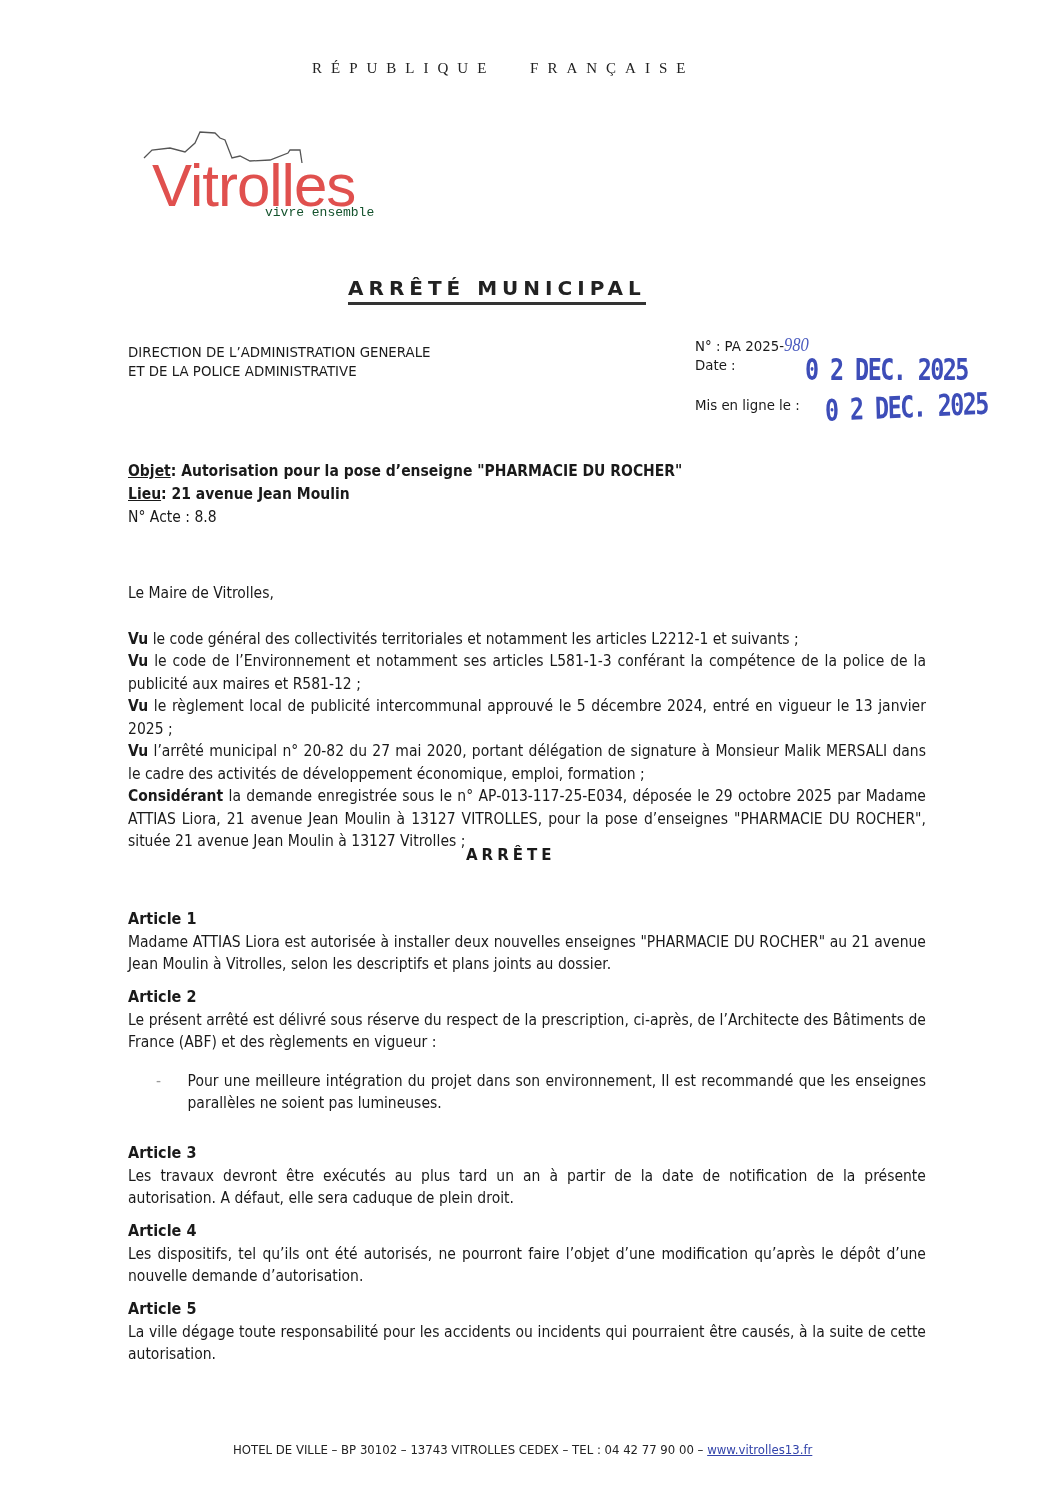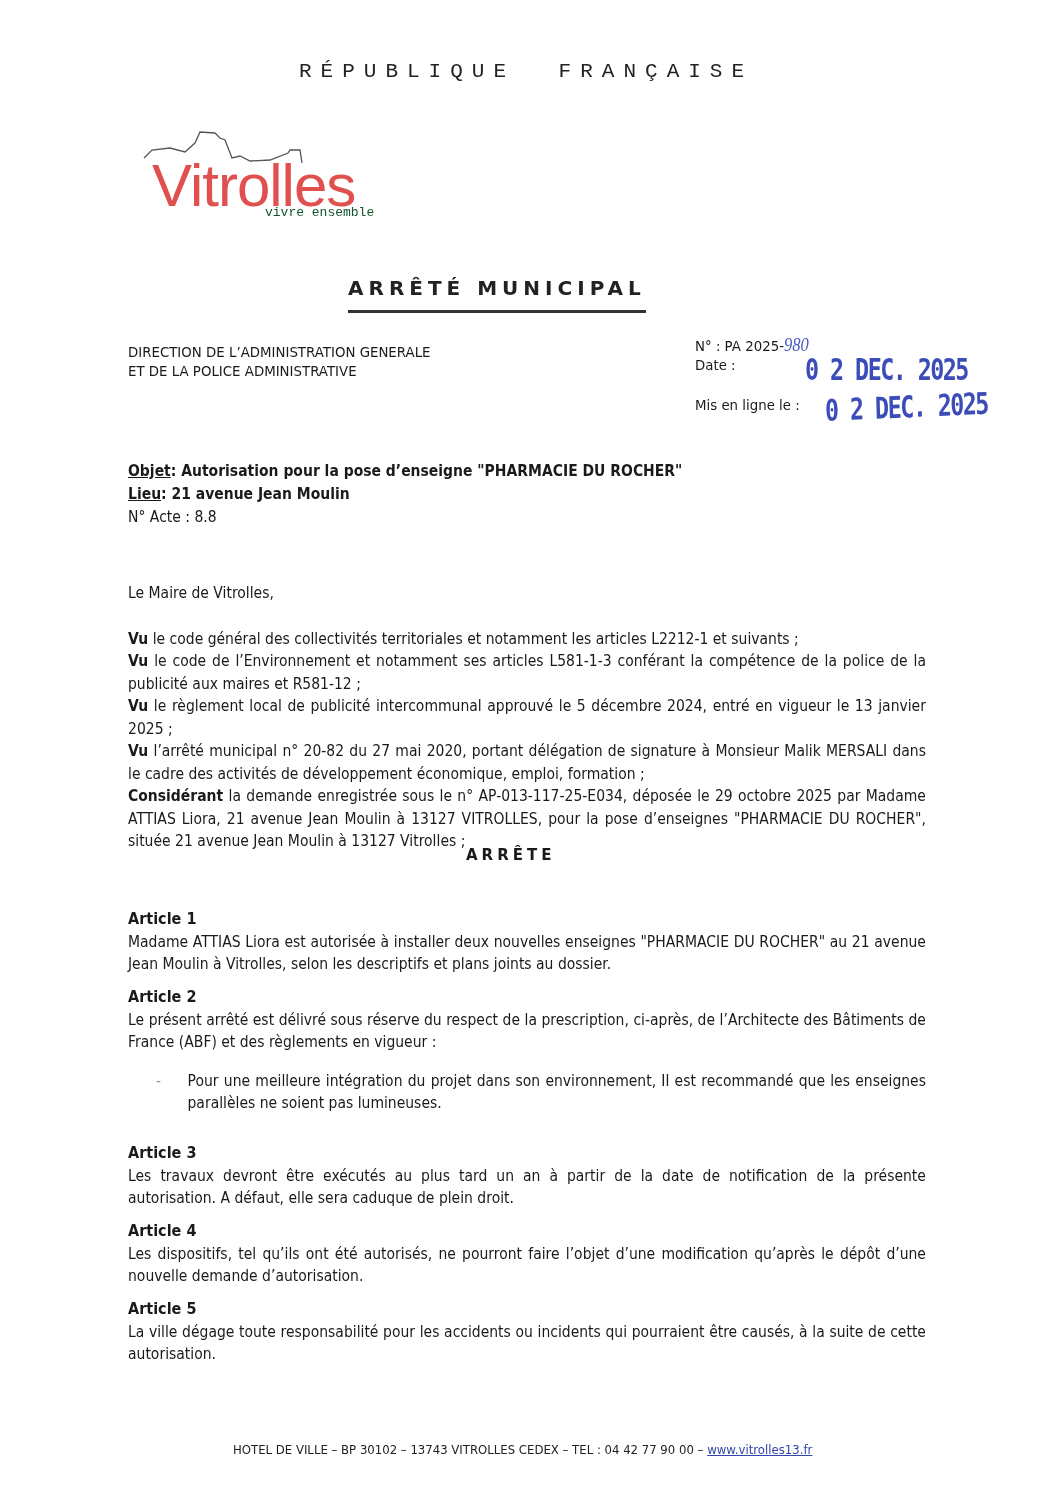--- a/index.html
+++ b/index.html
@@ -1,27 +1,27 @@
 <!DOCTYPE html>
 <html><head>
 <meta charset="utf-8">
 <style>
   html, body { margin: 0; padding: 0; background: #ffffff; }
   body { width: 1058px; height: 1496px; position: relative; overflow: hidden;
          font-family: "DejaVu Sans", sans-serif; color: #1a1a1a; }
   .abs { position: absolute; }
-  .republique { left: 299px; top: 60px; font-family: Liberation Mono, monospace;
-    font-size: 21px; letter-spacing: 9px; color: #222; word-spacing: 22px; }
+  .republique { left: 312px; top: 60px; font-family: Liberation Serif, serif;
+    font-size: 15px; letter-spacing: 9px; color: #222; word-spacing: 22px; }
   .logo { left: 140px; top: 128px; width: 260px; height: 95px; }
   .logo-text { position: absolute; left: 12px; top: 28px; font-family: "Liberation Sans", sans-serif;
     font-size: 60px; color: #e0504e; letter-spacing: -1px; line-height: 1; }
   .logo-sub { position: absolute; left: 125px; top: 77px; font-family: Liberation Mono, monospace;
     font-size: 13px; color: #14532d; }
   .title { left: 348px; top: 276px; font-family: "DejaVu Sans", sans-serif; font-weight: bold;
-    font-size: 20px; letter-spacing: 5px; color: #222; border-bottom: 3px solid #333; padding-bottom: 10px; }
+    font-size: 20px; letter-spacing: 5px; color: #222; border-bottom: 3px solid #333; padding-bottom: 2px; }
   .dept { left: 128px; top: 343px; font-size: 14.5px; line-height: 19px; font-family: "DejaVu Sans", sans-serif;
     transform: scaleX(0.92); transform-origin: left; }
   .ref { left: 695px; top: 336px; font-size: 14.5px; line-height: 19px; font-family: "DejaVu Sans", sans-serif;
     transform: scaleX(0.92); transform-origin: left; }
   .hand { font-family: "Liberation Serif", serif; color: #4a5bbf; font-style: italic; font-size: 18px; }
   .stamp { font-family: "DejaVu Sans Mono", monospace; color: #3d4db8; font-weight: bold; font-size: 30px;
     letter-spacing: -2px; transform: scaleX(0.78); transform-origin: left; display: inline-block; }
   .stamp1 { left: 805px; top: 352px; }
   .stamp2 { left: 825px; top: 393px; transform: scaleX(0.78) rotate(-2deg); }
   .mis { left: 695px; top: 397px; font-size: 14.5px; transform: scaleX(0.92); transform-origin: left; }

